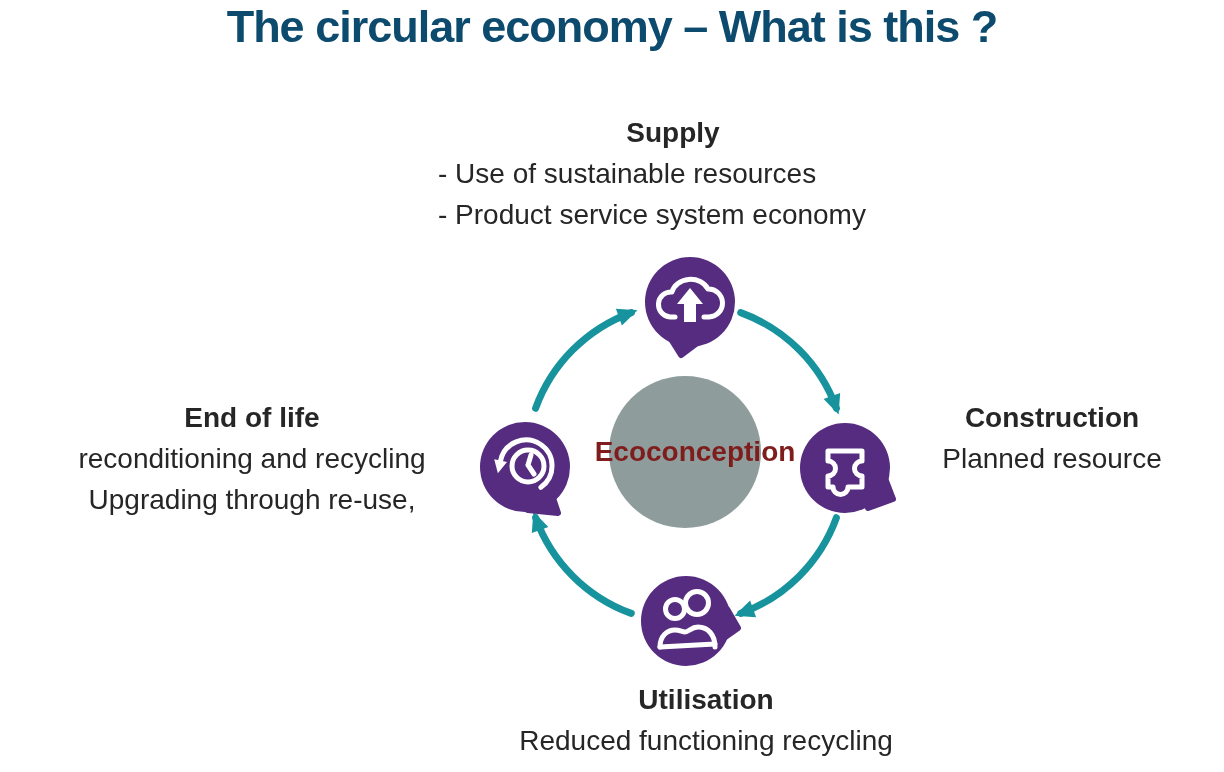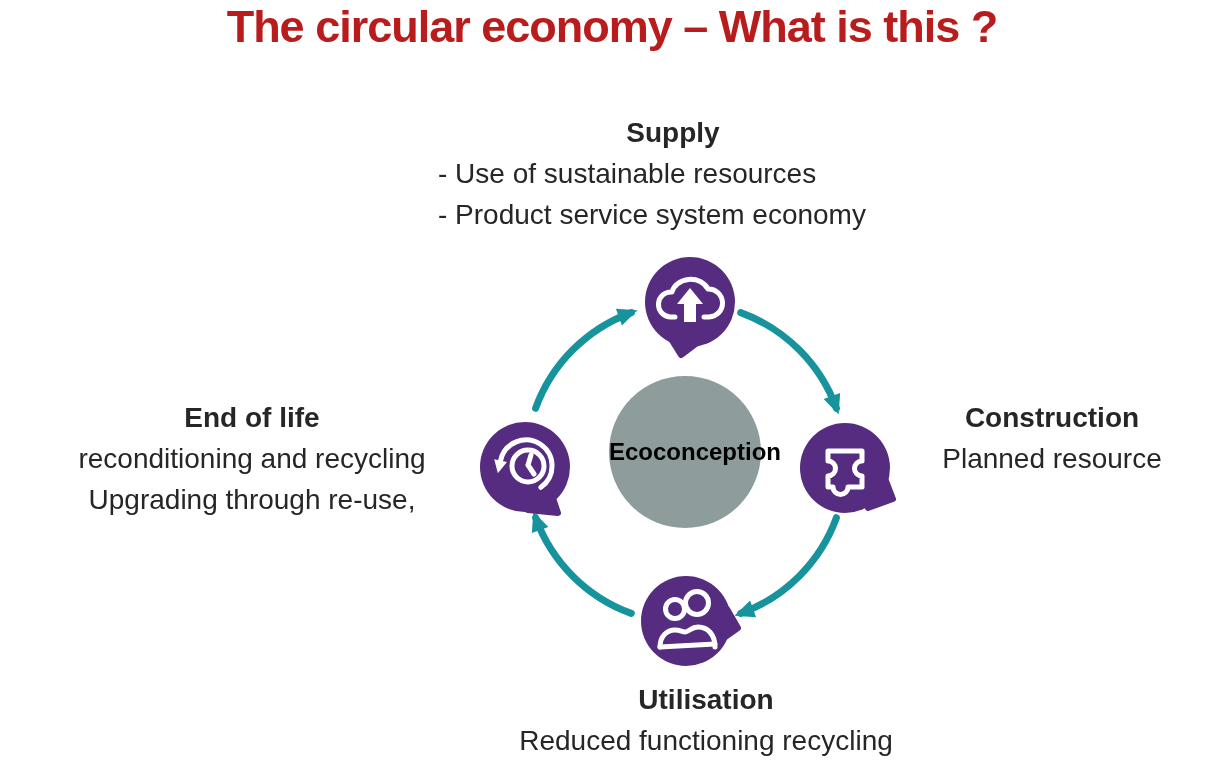--- a/index.html
+++ b/index.html
@@ -3,40 +3,40 @@
 <meta charset="utf-8">
 <style>
   html,body { margin:0; padding:0; background:#fff; }
   .page {
     position:relative; width:1224px; height:772px; background:#ffffff;
     font-family:"Liberation Sans", sans-serif; color:var(--text,#262626); overflow:hidden;
   }
   .title {
     position:absolute; top:1px; left:0; width:100%; margin:0;
     text-align:center; font-size:45px; font-weight:700; letter-spacing:-1px;
-    color:#b91c1c; white-space:nowrap;
+    color:#0c4a6e; white-space:nowrap;
   }
   .node { position:absolute; font-size:28px; line-height:41px; white-space:nowrap; }
   .node .heading { font-weight:700; text-align:center; }
   .node-supply { left:438px; top:112px; width:470px; }
   .node-supply .line { text-align:left; }
   .node-construction { left:922px; top:397px; width:260px; text-align:center; }
   .node-end-of-life { left:22px; top:397px; width:460px; text-align:center; }
   .node-utilisation { left:446px; top:679px; width:520px; text-align:center; }
 
   .ring { position:absolute; left:0; top:0; width:1224px; height:772px; }
   .arc { fill:none; stroke:var(--teal,#17939E); stroke-width:7; stroke-linecap:round; }
   .arcfill { fill:var(--teal,#17939E); }
 
   .center-circle {
     position:absolute; left:609px; top:376px; width:152px; height:152px;
     border-radius:50%; background:var(--center_gray,#8E9D9C);
     display:flex; align-items:center; justify-content:center;
   }
-  .center-circle span { color:#000000; font-weight:700; font-size:24px;margin-left:20px; }
+  .center-circle span { color:#7f1d1d; font-weight:700; font-size:28px;margin-left:20px; }
 
   .icon { position:absolute; width:110px; height:110px; overflow:visible; }
   .icon-top { left:635px; top:249px; }
   .icon-right { left:790px; top:415px; }
   .icon-bottom { left:631px; top:568px; }
   .icon-left { left:470px; top:414px; }
   .blob { fill:var(--purple,#552C80); }
   .blobfill { fill:var(--purple,#552C80); stroke:var(--purple,#552C80); stroke-width:6; stroke-linejoin:round; }
   .g { fill:none; stroke:#ffffff; stroke-width:5; stroke-linecap:round; stroke-linejoin:round; }
   .gfill { fill:#ffffff; stroke:none; }

